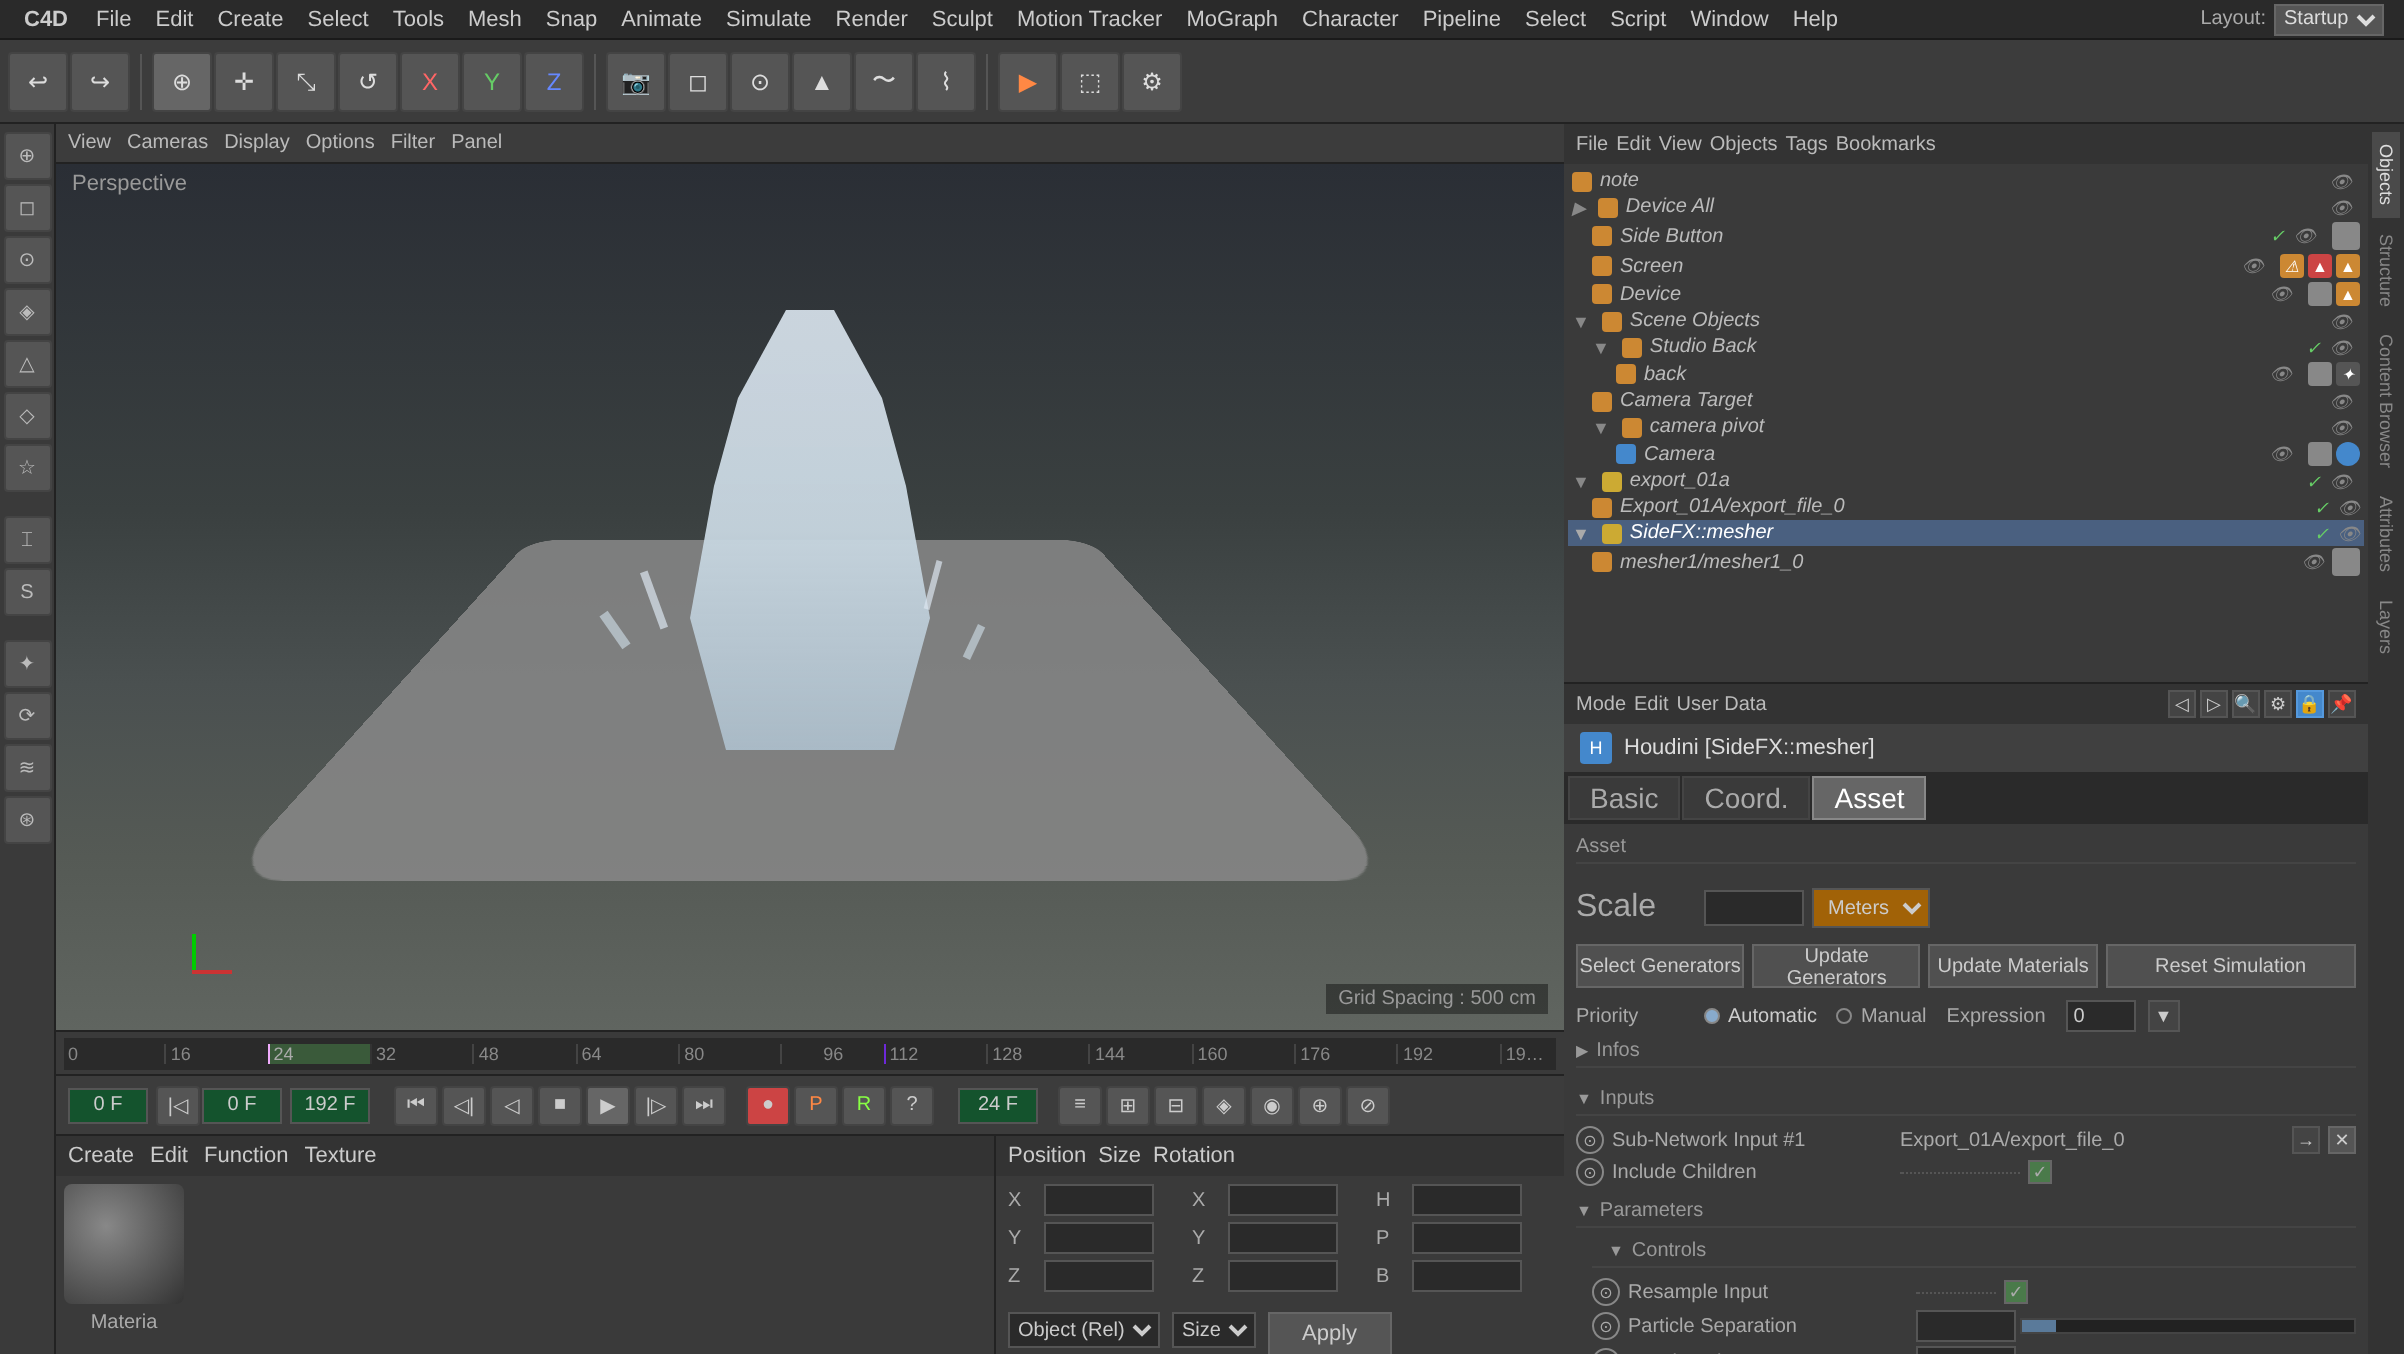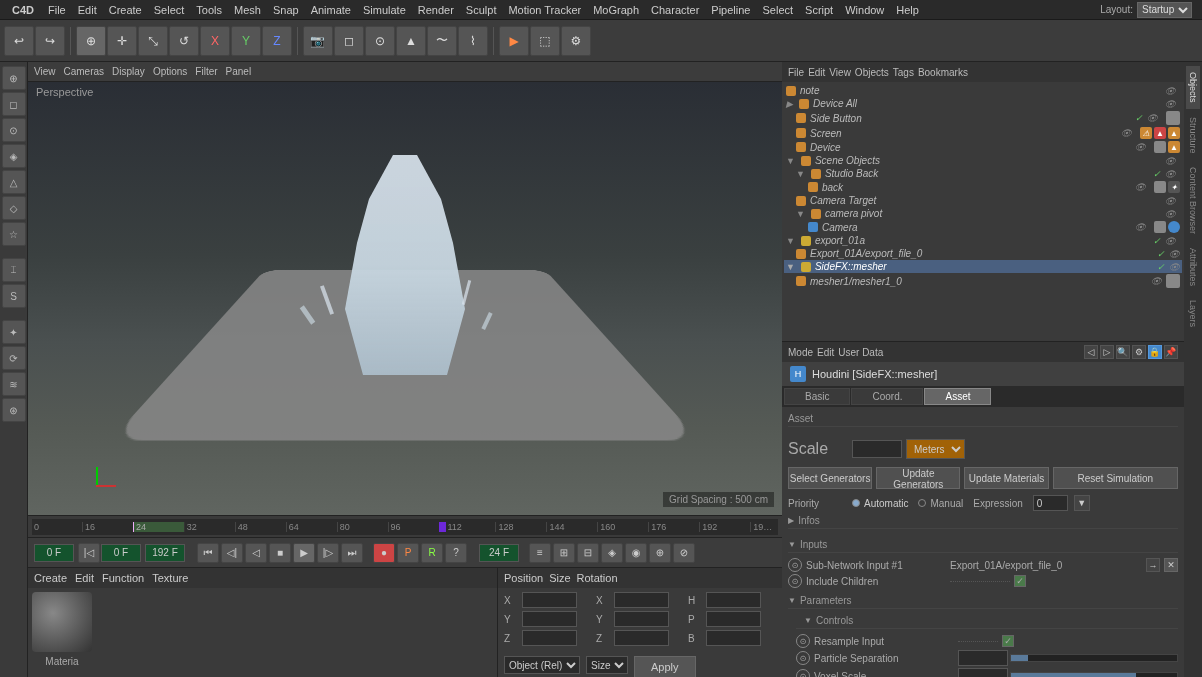--- a/index.html
+++ b/index.html
@@ -77,21 +77,21 @@
     .obj-dot.yellow { background: #ccaa33; }
     .obj-name { font-size: 10px; color: #bbb; flex: 1; }
 
     
     .attr-panel { flex: 1; display: flex; flex-direction: column; overflow: hidden; }
     .attr-toolbar { height: 20px; background: #333; display: flex; align-items: center; padding: 0 6px; gap: 4px; }
     .attr-toolbar span { font-size: 10px; color: #bbb; cursor: pointer; }
     .attr-title { height: 24px; background: #404040; display: flex; align-items: center; padding: 0 8px; gap: 6px; }
     .attr-title-text { font-size: 11px; color: #ddd; }
     .attr-tabs { display: flex; gap: 1px; padding: 2px; background: #2a2a2a; }
-    .attr-tab { padding: 2px 20px; font-size: 10px; color: #aaa; cursor: pointer; border: 1px solid #444; background: #3a3a3a; }
+    .attr-tab { padding: 2px 10px; font-size: 14px; color: #aaa; cursor: pointer; border: 1px solid #444; background: #3a3a3a; }
     .attr-tab.active { background: #666; color: #fff; border-color: #888; }
     .attr-content { flex: 1; overflow-y: auto; padding: 4px 0; }
     .attr-section { padding: 0 6px 4px 6px; }
     .attr-section-header { font-size: 10px; color: #999; padding: 2px 0; border-bottom: 1px solid #444; margin-bottom: 4px; display: flex; align-items: center; gap: 4px; cursor: pointer; }
     .attr-row { display: flex; align-items: center; padding: 1px 0; gap: 4px; }
     .attr-label { width: 140px; font-size: 10px; color: #aaa; white-space: nowrap; overflow: hidden; text-overflow: ellipsis; }
     .attr-slider-container { flex: 1; display: flex; align-items: center; gap: 2px; }
     .attr-num { width: 50px; height: 16px; background: #2a2a2a; border: 1px solid #555; color: #ccc; font-size: 10px; padding: 0 3px; }
     .attr-slider { flex: 1; height: 8px; background: #222; border: 1px solid #444; position: relative; }
     .attr-slider-fill { height: 100%; background: #5a7a9a; }
@@ -241,21 +241,21 @@
     <div class="timeline">
       <div class="timeline-track">
         <div style="display:flex;width:100%;height:100%;align-items:center;">
           <div style="flex:1;border-right:1px solid #444;font-size:9px;color:#888;padding:0 2px;">0</div>
           <div style="flex:1;border-right:1px solid #f0abfc;font-size:9px;color:#888;padding:0 2px;">16</div>
           <div style="flex:1;border-right:1px solid #333;font-size:9px;color:#aaa;background:#3a5a3a;padding:0 2px;">24</div>
           <div style="flex:1;border-right:1px solid #444;font-size:9px;color:#888;padding:0 2px;">32</div>
           <div style="flex:1;border-right:1px solid #444;font-size:9px;color:#888;padding:0 2px;">48</div>
           <div style="flex:1;border-right:1px solid #444;font-size:9px;color:#888;padding:0 2px;">64</div>
           <div style="flex:1;border-right:1px solid #444;font-size:9px;color:#888;padding:0 2px;">80</div>
-          <div style="flex:1;border-right:7px solid #6d28d9;font-size:9px;color:#888;padding:0 2px;">96</div>
+          <div style="flex:1;border-right:1px solid #6d28d9;font-size:9px;color:#888;padding:0 2px;text-align:center;">96</div>
           <div style="flex:1;border-right:1px solid #444;font-size:9px;color:#888;padding:0 2px;">112</div>
           <div style="flex:1;border-right:1px solid #444;font-size:9px;color:#888;padding:0 2px;">128</div>
           <div style="flex:1;border-right:1px solid #444;font-size:9px;color:#888;padding:0 2px;">144</div>
           <div style="flex:1;border-right:1px solid #444;font-size:9px;color:#888;padding:0 2px;">160</div>
           <div style="flex:1;border-right:1px solid #444;font-size:9px;color:#888;padding:0 2px;">176</div>
           <div style="flex:1;border-right:1px solid #444;font-size:9px;color:#888;padding:0 2px;">192</div>
           <div style="flex:0.5;font-size:9px;color:#888;padding:0 2px;">19…</div>
         </div>
       </div>
     </div>

